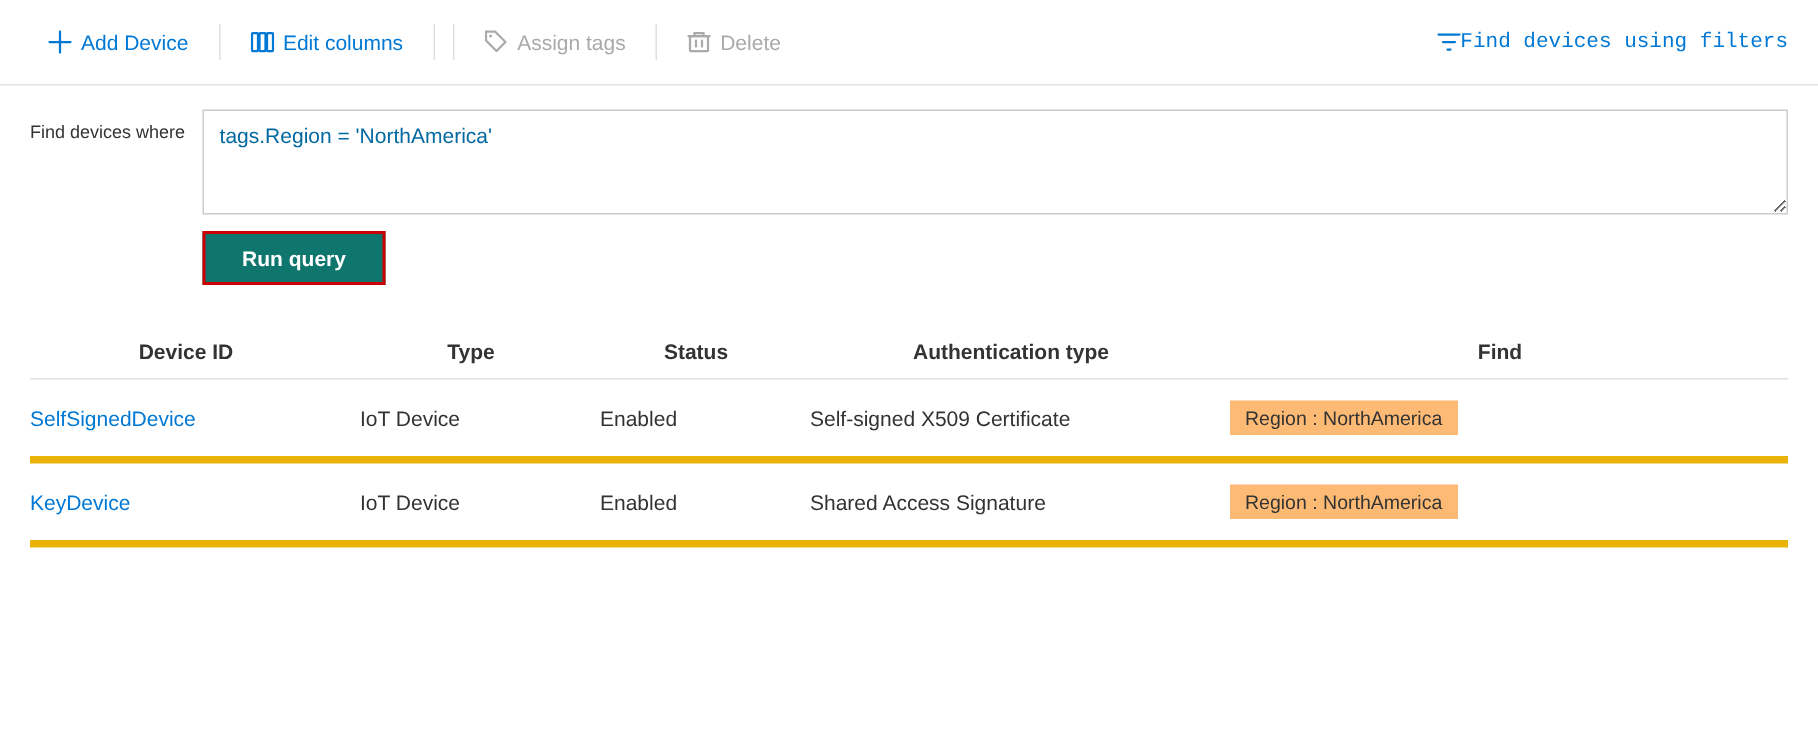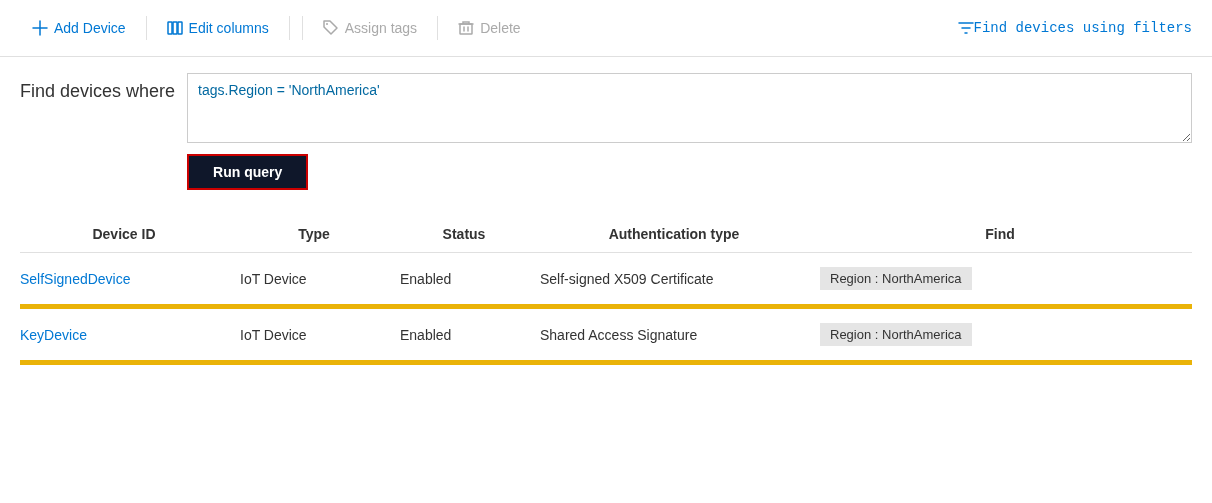--- a/index.html
+++ b/index.html
@@ -62,21 +62,21 @@
     }
 
     
     .filter-row {
       display: flex;
       align-items: flex-start;
       padding: 16px 20px;
       gap: 12px;
     }
     .filter-label {
-      font-size: 18px;
+      font-size: 12px;
       color: #333;
       padding-top: 8px;
       white-space: nowrap;
       font-weight: 400;
     }
     .filter-input-area {
       flex: 1;
     }
     .filter-textarea {
       width: 100%;
@@ -88,21 +88,21 @@
       resize: vertical;
       outline: none;
       color: #0369a1;
     }
 
     
     .run-query-wrapper {
       margin-top: 8px;
     }
     .run-query-btn {
-      background: #0f172a;
+      background: #0f766e;
       color: #fff;
       border: 2px solid #c00;
       padding: 8px 24px;
       font-size: 14px;
       font-family: inherit;
       cursor: pointer;
       font-weight: 600;
       outline: none;
     }
 
@@ -127,21 +127,21 @@
       font-size: 14px;
       color: #333;
       border-bottom: 5px solid #eab308;
     }
     .device-link {
       color: #0078d4;
       text-decoration: none;
       cursor: pointer;
     }
     .tag-badge {
-      background: #e5e5e5;
+      background: #fdba74;
       color: #333;
       padding: 4px 10px;
       font-size: 13px;
       display: inline-block;
     }
 
     
     .col-device-id { width: 220px; }
     .col-type { width: 160px; }
     .col-status { width: 140px; }

